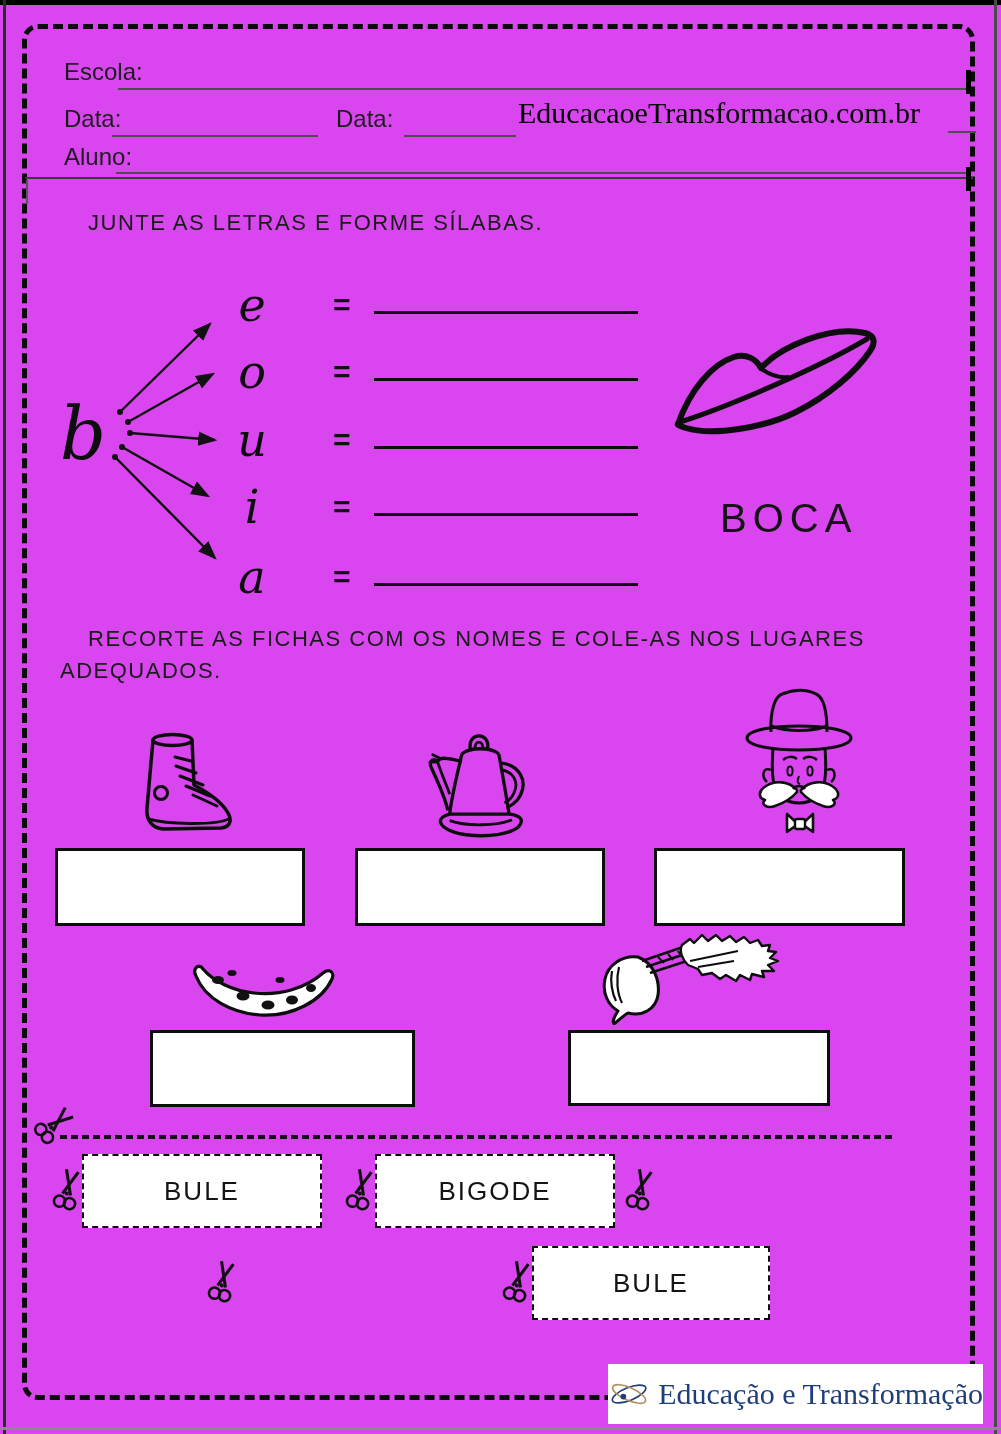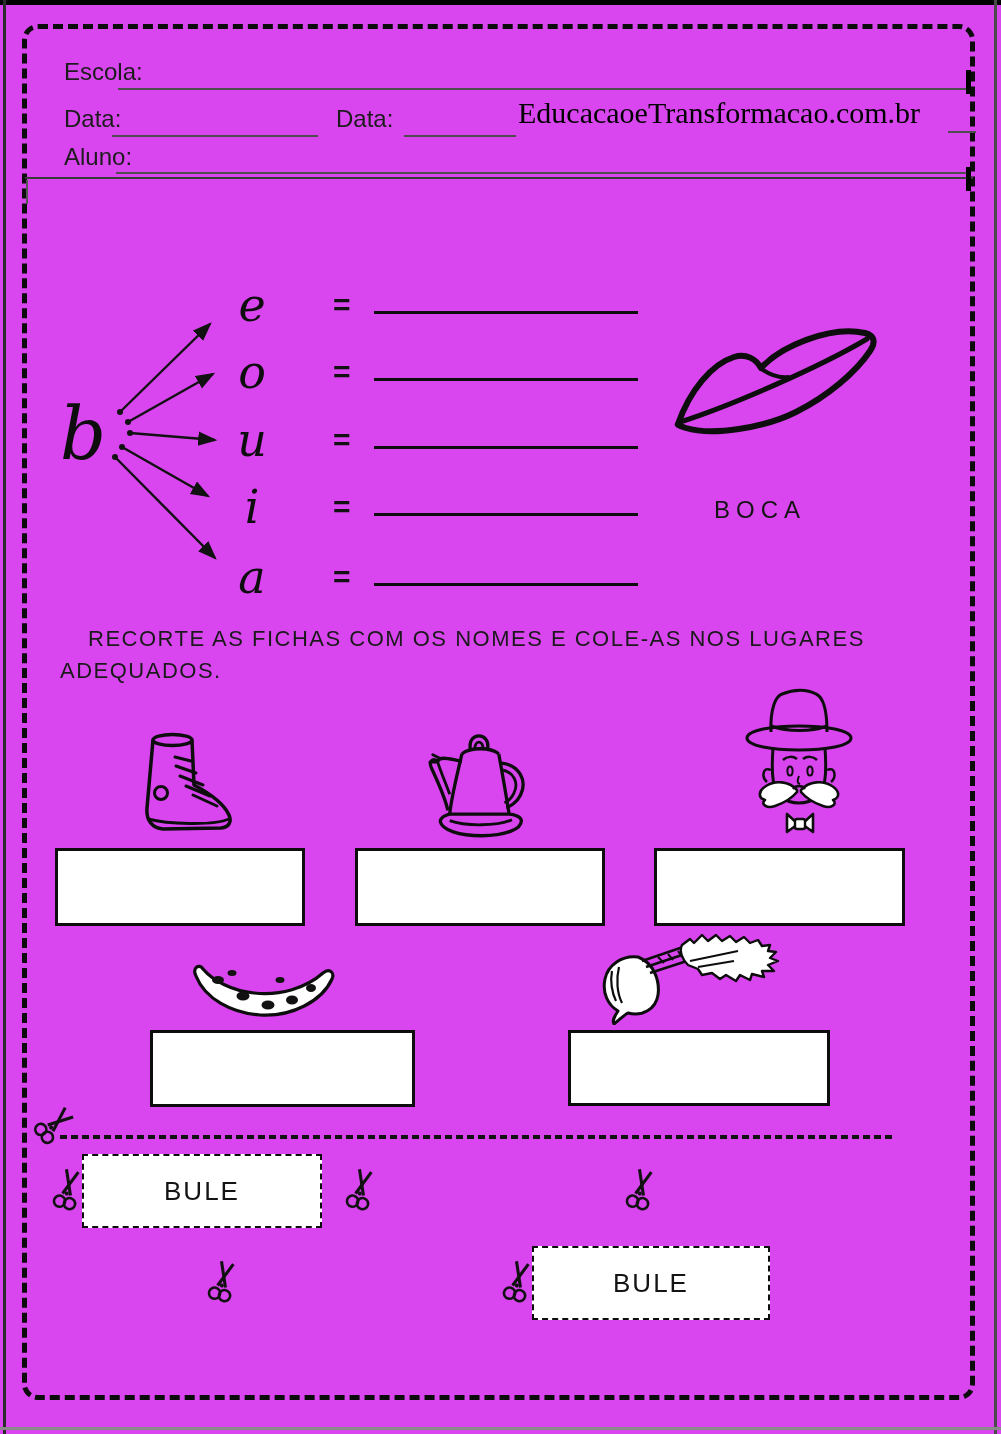--- a/index.html
+++ b/index.html
@@ -18,21 +18,21 @@
   .field-label{font-size:24px;font-weight:400;color:#1c1c1c;}
   .rule{height:2px;background:#4d4d4d;}
   .tick{width:5px;height:24px;background:#000;}
   .hand{font-family:cursive;font-size:30px;white-space:nowrap;color:#000;}
   
   .wtitle{font-size:22px;letter-spacing:1.5px;color:#1a1a1a;white-space:nowrap;}
   .cursive-letter{font-family:"DejaVu Serif",serif;font-style:italic;color:#0d0d0d;}
   .vowel{font-size:46px;width:44px;text-align:center;}
   .eq{font-size:30px;font-weight:700;}
   .blank-line{height:3px;background:#0d0d0d;}
-  .big-label{font-size:24px;letter-spacing:6px;color:#141414;}
+  .big-label{font-size:40px;letter-spacing:6px;color:#141414;margin-left:6px;}
   
   .paste-box{box-sizing:border-box;border:3px solid #0d0d0d;background:#fff;}
   
   .cut-line{height:4px;background:repeating-linear-gradient(90deg,#111 0 7px,transparent 7px 11px);}
   .card{box-sizing:border-box;border:2px dashed #0d0d0d;background:#fff;
         display:flex;align-items:center;justify-content:center;}
   .card span{font-size:26px;letter-spacing:2px;color:#141414;}
   .scissors{width:27px;height:47px;}
   
   .footer{background:#fff;display:flex;align-items:center;gap:8px;}
@@ -64,20 +64,21 @@
   <div class="abs hand" style="left:518px;top:96px;">EducacaoeTransformacao.com.br</div>
   <div class="abs rule" style="left:948px;top:131px;width:28px;"></div>
 
   <div class="abs field-label" style="left:64px;top:143px;">Aluno:</div>
   <div class="abs rule" style="left:116px;top:172px;width:854px;"></div>
 
   <div class="abs rule" style="left:25px;top:177px;width:948px;background:#3a3a3a;"></div>
   <div class="abs tick" style="left:966px;top:167px;"></div>
   <div class="abs" style="left:26px;top:180px;width:2px;height:24px;background:#555;"></div>
 
+  <div class="abs wtitle" style="left:88px;top:210px;">JUNTE AS LETRAS E FORME SÍLABAS.</div>
 
   <div class="abs cursive-letter" style="left:60px;top:392px;font-size:72px;">b</div>
 
   <svg class="abs" style="left:100px;top:290px;" width="130" height="290" viewBox="0 0 130 290">
     <defs>
       <marker id="ah" markerWidth="10" markerHeight="8" refX="7" refY="3" orient="auto">
         <path d="M0,0 L8,3 L0,6 Z" fill="#111"></path>
       </marker>
     </defs>
     <circle cx="20" cy="122" r="3" fill="#111"></circle>
@@ -209,20 +210,23 @@
     <span>BULE</span>
   </div>
 
   <svg class="abs scissors" style="left:347px;top:1167px;transform:rotate(14deg);" viewBox="0 0 26 46">
     <line x1="7" y1="3" x2="17" y2="27" stroke="#111" stroke-width="3"></line>
     <line x1="19" y1="3" x2="9" y2="27" stroke="#111" stroke-width="3"></line>
     <circle cx="8" cy="35" r="5.5" fill="none" stroke="#111" stroke-width="2.5"></circle>
     <circle cx="18" cy="35" r="5.5" fill="none" stroke="#111" stroke-width="2.5"></circle>
     <circle cx="13" cy="26" r="2" fill="#111"></circle>
   </svg>
+  <div class="abs card" style="left:375px;top:1154px;width:240px;height:74px;">
+    <span>BIGODE</span>
+  </div>
 
   <svg class="abs scissors" style="left:627px;top:1167px;transform:rotate(14deg);" viewBox="0 0 26 46">
     <line x1="7" y1="3" x2="17" y2="27" stroke="#111" stroke-width="3"></line>
     <line x1="19" y1="3" x2="9" y2="27" stroke="#111" stroke-width="3"></line>
     <circle cx="8" cy="35" r="5.5" fill="none" stroke="#111" stroke-width="2.5"></circle>
     <circle cx="18" cy="35" r="5.5" fill="none" stroke="#111" stroke-width="2.5"></circle>
     <circle cx="13" cy="26" r="2" fill="#111"></circle>
   </svg>
 
   <svg class="abs scissors" style="left:209px;top:1259px;transform:rotate(14deg);" viewBox="0 0 26 46">
@@ -237,14 +241,22 @@
     <line x1="7" y1="3" x2="17" y2="27" stroke="#111" stroke-width="3"></line>
     <line x1="19" y1="3" x2="9" y2="27" stroke="#111" stroke-width="3"></line>
     <circle cx="8" cy="35" r="5.5" fill="none" stroke="#111" stroke-width="2.5"></circle>
     <circle cx="18" cy="35" r="5.5" fill="none" stroke="#111" stroke-width="2.5"></circle>
     <circle cx="13" cy="26" r="2" fill="#111"></circle>
   </svg>
   <div class="abs card" style="left:532px;top:1246px;width:238px;height:74px;">
     <span>BULE</span>
   </div>
 
+  <div class="abs footer" style="left:608px;top:1364px;width:375px;height:60px;">
+    <svg width="66" height="48" viewBox="0 0 66 48">
+      <ellipse cx="33" cy="24" rx="28" ry="10" fill="none" stroke="#1e3e7b" stroke-width="2.6" transform="rotate(-22 33 24)"></ellipse>
+      <ellipse cx="33" cy="24" rx="28" ry="10" fill="none" stroke="#b3905e" stroke-width="2.6" transform="rotate(24 33 24)"></ellipse>
+      <circle cx="24" cy="28" r="4.5" fill="#1e3e7b"></circle>
+    </svg>
+    <span class="logo-text" style="color:#1e3e7b;">Educação e Transformação</span>
+  </div>
 
 </div>
 
 </body></html>

